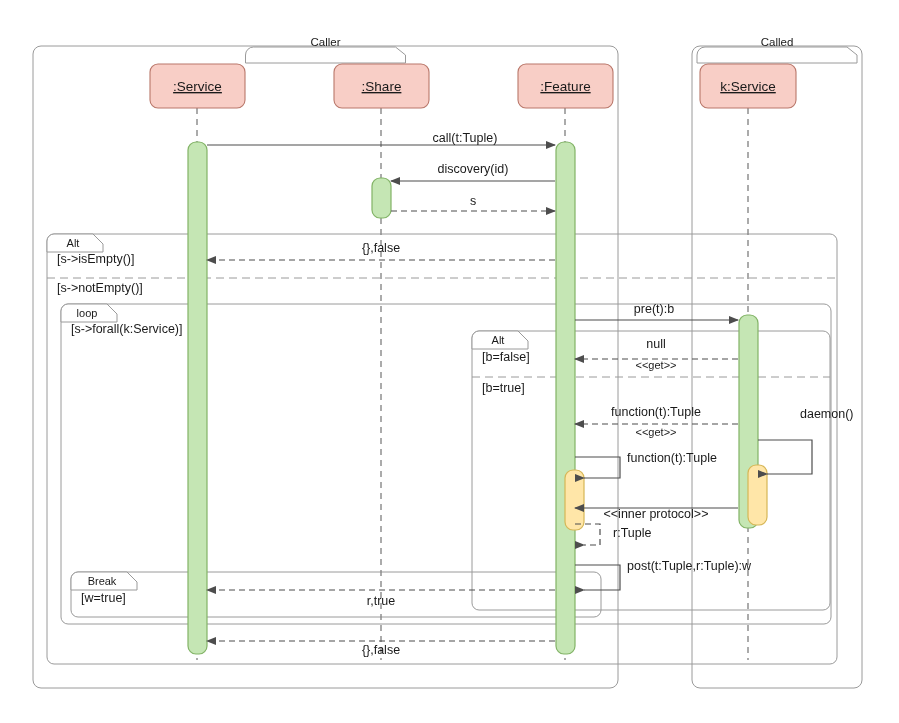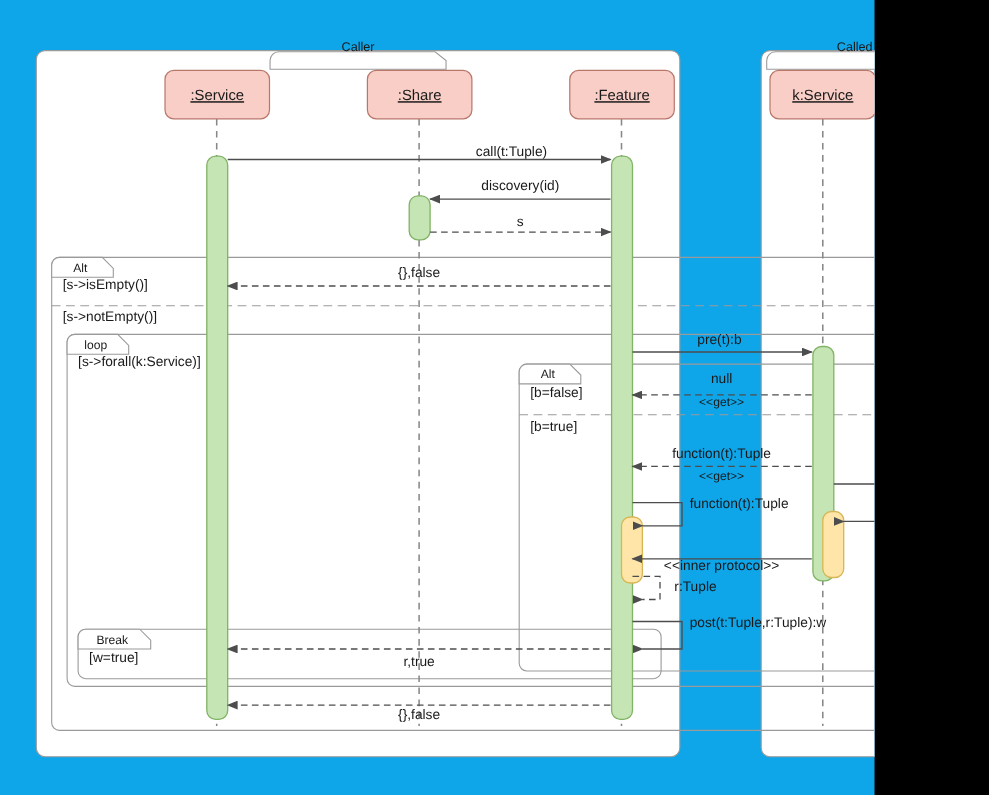--- a/index.html
+++ b/index.html
@@ -1,16 +1,16 @@
 <!DOCTYPE html>
 <html><head>
 <meta charset="utf-8">
 <style>
   html,body{margin:0;padding:0;background:#000;}
-  #stage{position:relative;width:795px;height:723px;background:#0ea5e9;overflow:hidden;
+  #stage{position:relative;width:899px;height:723px;background:#ffffff;overflow:hidden;
          font-family:"Liberation Sans", sans-serif;}
   svg{position:absolute;left:0;top:0;}
   text{font-family:"Liberation Sans", sans-serif;fill:#1a1a1a;}
 </style>
 </head>
 <body>
 
 <div id="stage">
   <svg id="canvas" width="899" height="723">
       <defs>

